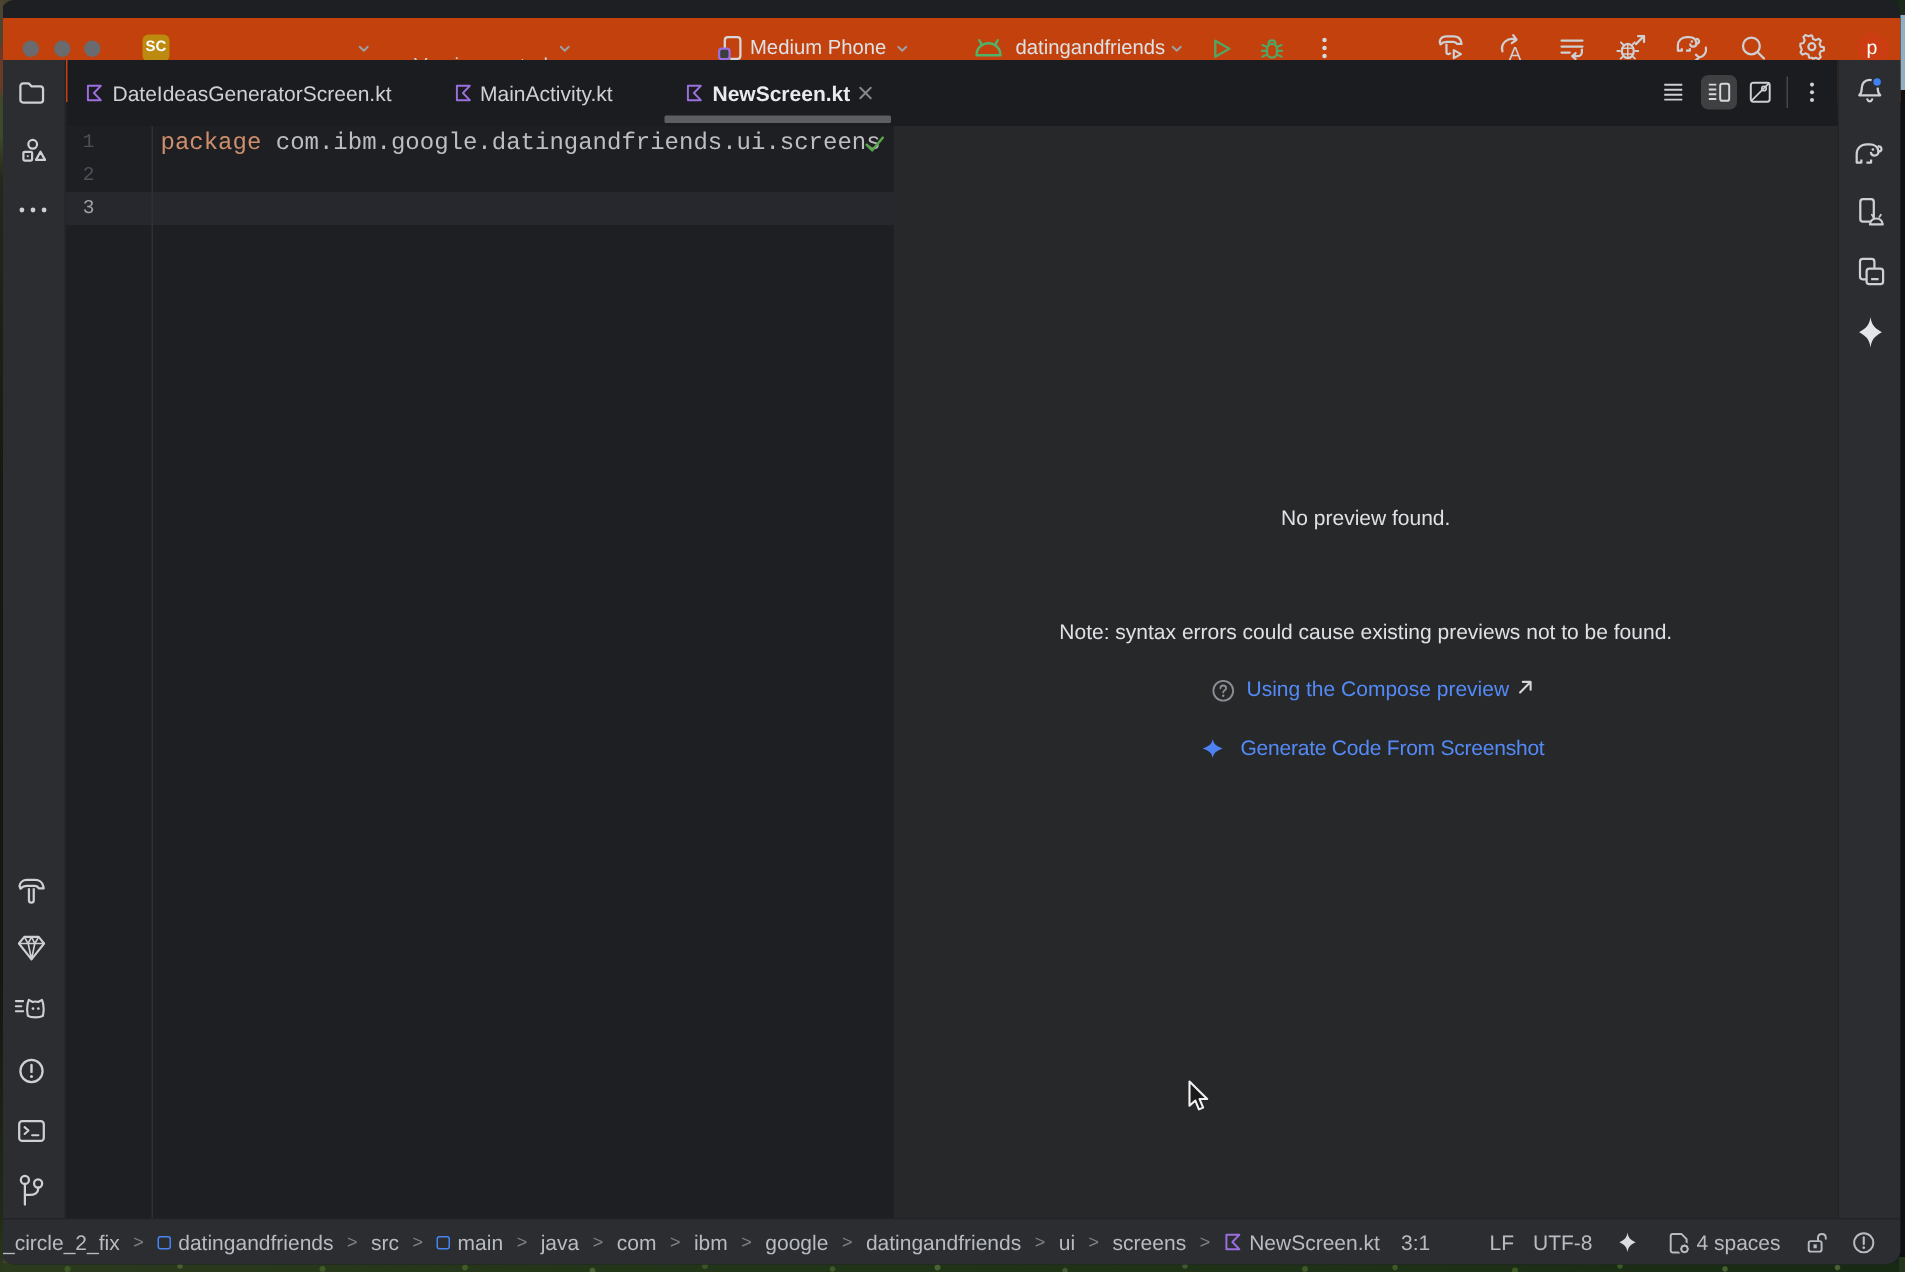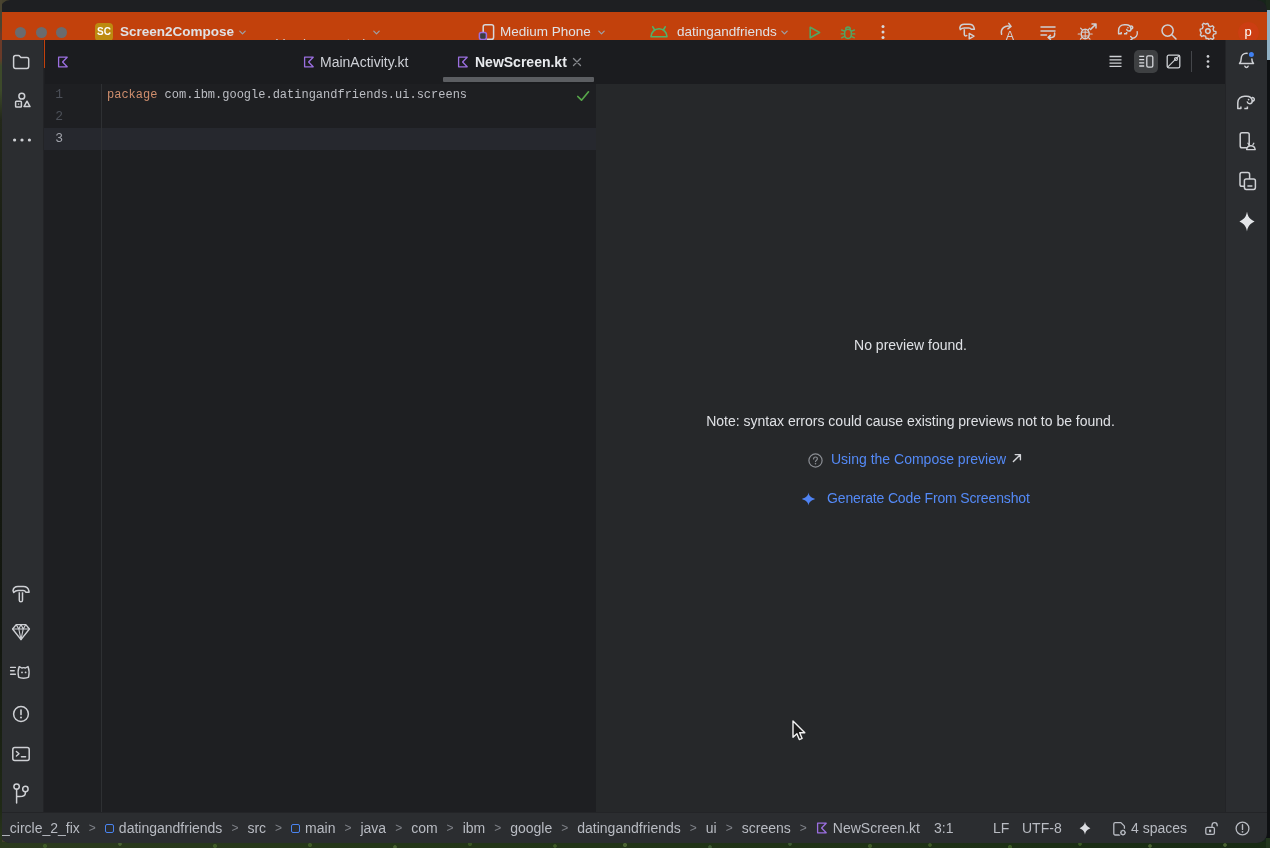--- a/index.html
+++ b/index.html
@@ -57,21 +57,21 @@
 
   
   .tab { position:absolute; top:40px; height:44px; line-height:44px; color:#ced0d6; font-size:14px; white-space:nowrap; }
   .tabul { position:absolute; left:443px; top:77px; width:151px; height:5px; background:#5c5e62; border-radius:1px; }
   .kicon { position:absolute; top:56px; width:12px; height:12px; }
 
   
   .gutter-border { position:absolute; left:57px; top:0; width:1px; height:728px; background:#2e3033; }
   .lnum { position:absolute; left:1px; width:18px; text-align:right; color:#4c5058; font-family:"Liberation Mono",monospace; font-size:13px; line-height:22px; }
   .caretline { position:absolute; left:0; top:44px; width:552px; height:22px; background:#26282e; }
-  .codeline { position:absolute; left:63px; top:0; font-family:"Liberation Mono",monospace; font-size:12px; line-height:22px; white-space:pre; color:#bcbec4; }
+  .codeline { position:absolute; left:63px; top:0; font-family:"Liberation Mono",monospace; font-size:16px; line-height:22px; white-space:pre; color:#bcbec4; }
   .kw { color:#cf8e6d; }
 
   
   .pv { position:absolute; width:629px; text-align:center; color:#dfe1e5; font-size:14px; line-height:17px; }
   .pvabs { position:absolute; white-space:nowrap; font-size:14px; line-height:17px; }
   .pvlink { color:#548af7; }
 
   
   .crumbs { position:absolute; left:2px; top:0; height:30px; font-size:14px; color:#b8bbc2; white-space:nowrap; display:flex; align-items:center; }
   .crumbs .sep { color:#7f8288; padding:0 9px; font-size:12px; }
@@ -87,21 +87,20 @@
     <div class="grn"></div>
     <div class="blue"></div>
     <div class="bot"></div>
   </div>
   <div class="window">
     <div class="titlebar">
       <div class="tl" style="left:15px;"></div>
       <div class="tl" style="left:35.5px;"></div>
       <div class="tl" style="left:56px;"></div>
       <div class="scbadge">SC</div>
-      <div class="tbtext" style="left:120px; font-weight:700;">Screen2Compose</div>
       <svg class="chev" style="left:238px;" viewBox="0 0 10 10">
         <path d="M2 3.5 L5 6.5 L8 3.5" fill="none" stroke="#9da0a6" stroke-width="1.4" stroke-linecap="round" stroke-linejoin="round"></path>
       </svg>
       <div class="tbtext" style="left:276px; color:#ced0d4;margin-top:12px;">Version control</div>
       <svg class="chev" style="left:372px;" viewBox="0 0 10 10">
         <path d="M2 3.5 L5 6.5 L8 3.5" fill="none" stroke="#9da0a6" stroke-width="1.4" stroke-linecap="round" stroke-linejoin="round"></path>
       </svg>
 
       <svg class="icon" style="left:478px; top:11px;" width="18" height="18" viewBox="0 0 18 18">
         <path d="M5.2 13.4 V3.8 c0-1.2.9-2.1 2.1-2.1 h6.2 c1.2 0 2.1.9 2.1 2.1 v10.4 c0 1.2-.9 2.1-2.1 2.1 H9.4" fill="none" stroke="#d6d8dc" stroke-width="1.5" stroke-linecap="round"></path>
@@ -176,20 +175,21 @@
       <div style="position:absolute; left:1237.5px; top:9.5px; width:21px; height:21px; border-radius:50%; background:#cc3e12; color:#fff; font-size:13px; text-align:center; line-height:20px;">p</div>
     </div>
 
     <div class="stripeL"></div>
     <div class="stripeR"></div>
     <div class="tabbar"></div>
 
     <svg class="kicon" style="left:57px;" viewBox="0 0 12 12">
       <path d="M10.2 1.2 H1.6 V10.8 H10.2 L5.6 6 Z" fill="none" stroke="#9b6fe0" stroke-width="1.3" stroke-linejoin="round"></path>
     </svg>
+    <div class="tab" style="left:75px;">DateIdeasGeneratorScreen.kt</div>
     <svg class="kicon" style="left:303px;" viewBox="0 0 12 12">
       <path d="M10.2 1.2 H1.6 V10.8 H10.2 L5.6 6 Z" fill="none" stroke="#9b6fe0" stroke-width="1.3" stroke-linejoin="round"></path>
     </svg>
     <div class="tab" style="left:320px;">MainActivity.kt</div>
     <svg class="kicon" style="left:457px;" viewBox="0 0 12 12">
       <path d="M10.2 1.2 H1.6 V10.8 H10.2 L5.6 6 Z" fill="none" stroke="#9b6fe0" stroke-width="1.3" stroke-linejoin="round"></path>
     </svg>
     <div class="tab" style="left:475px; color:#e8eaed; font-weight:600;">NewScreen.kt</div>
     <svg style="position:absolute; left:571px; top:56px;" width="12" height="12" viewBox="0 0 12 12">
       <path d="M2.5 2.5 L9.5 9.5 M9.5 2.5 L2.5 9.5" stroke="#87898e" stroke-width="1.3" stroke-linecap="round"></path>

